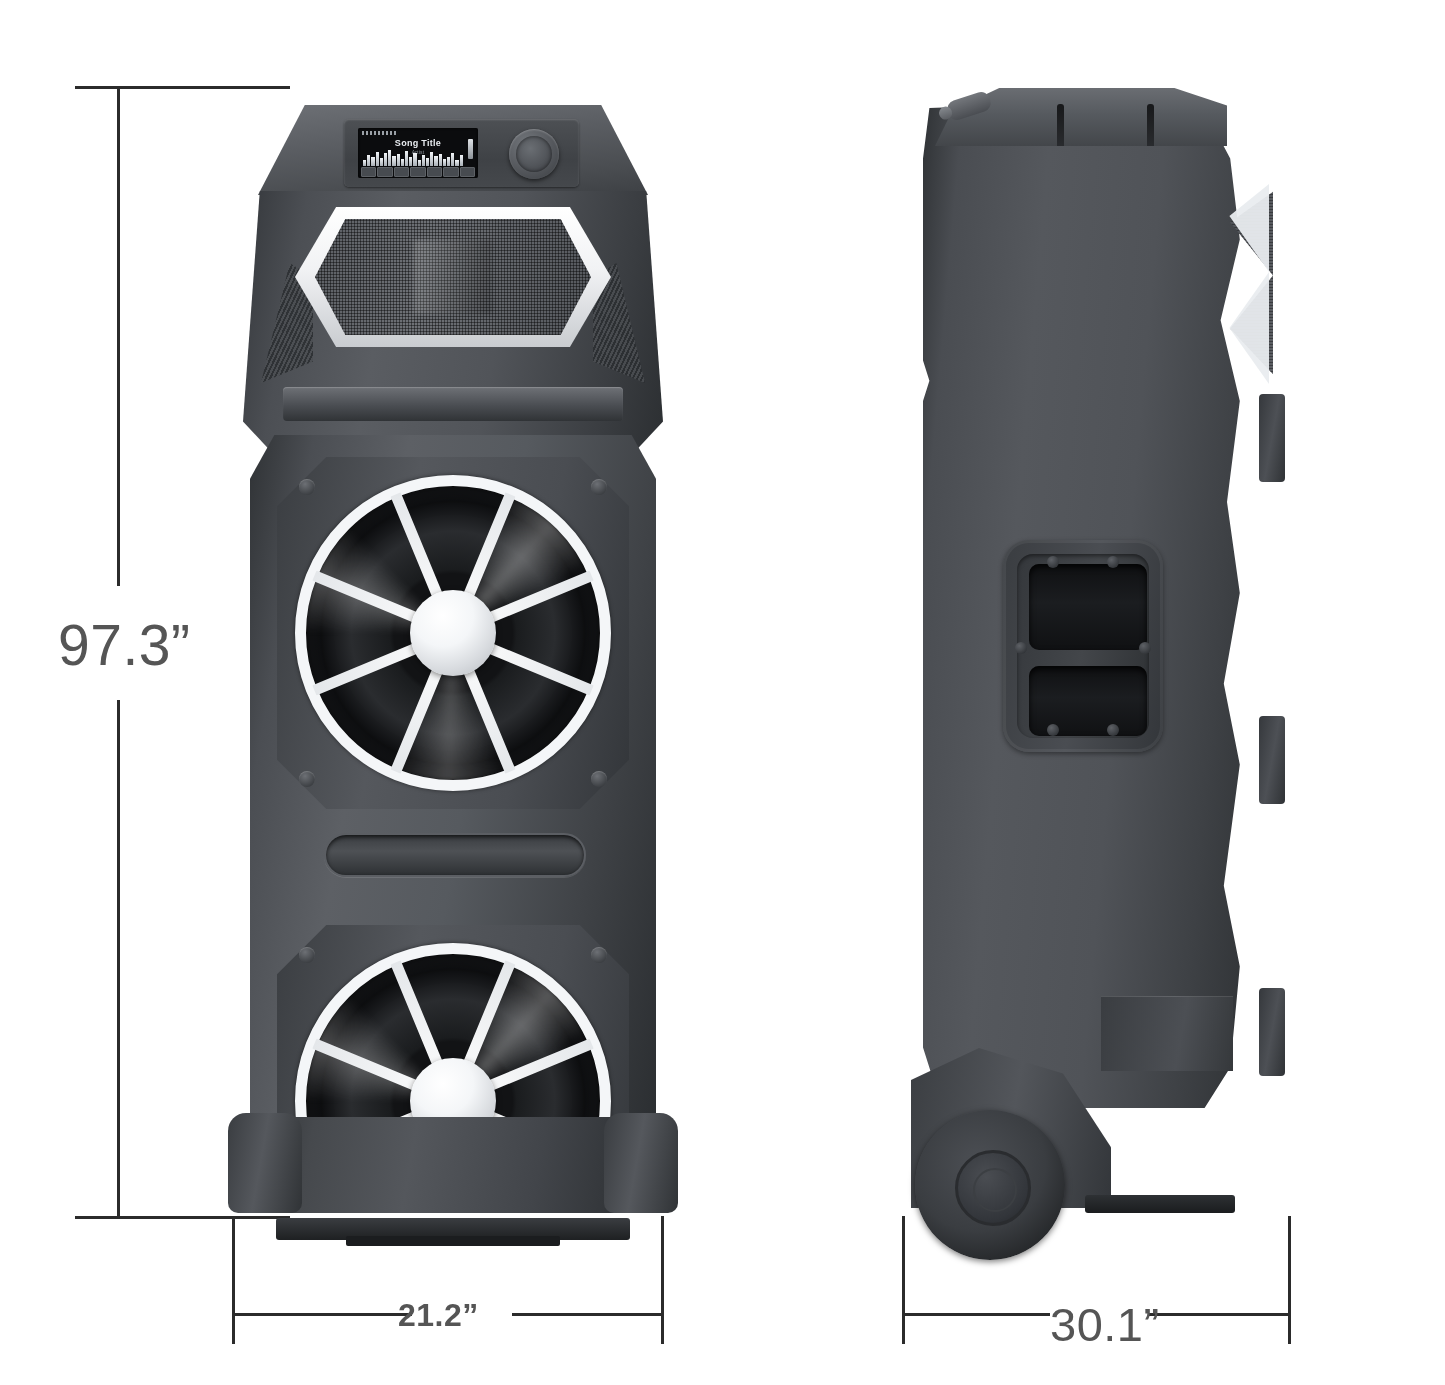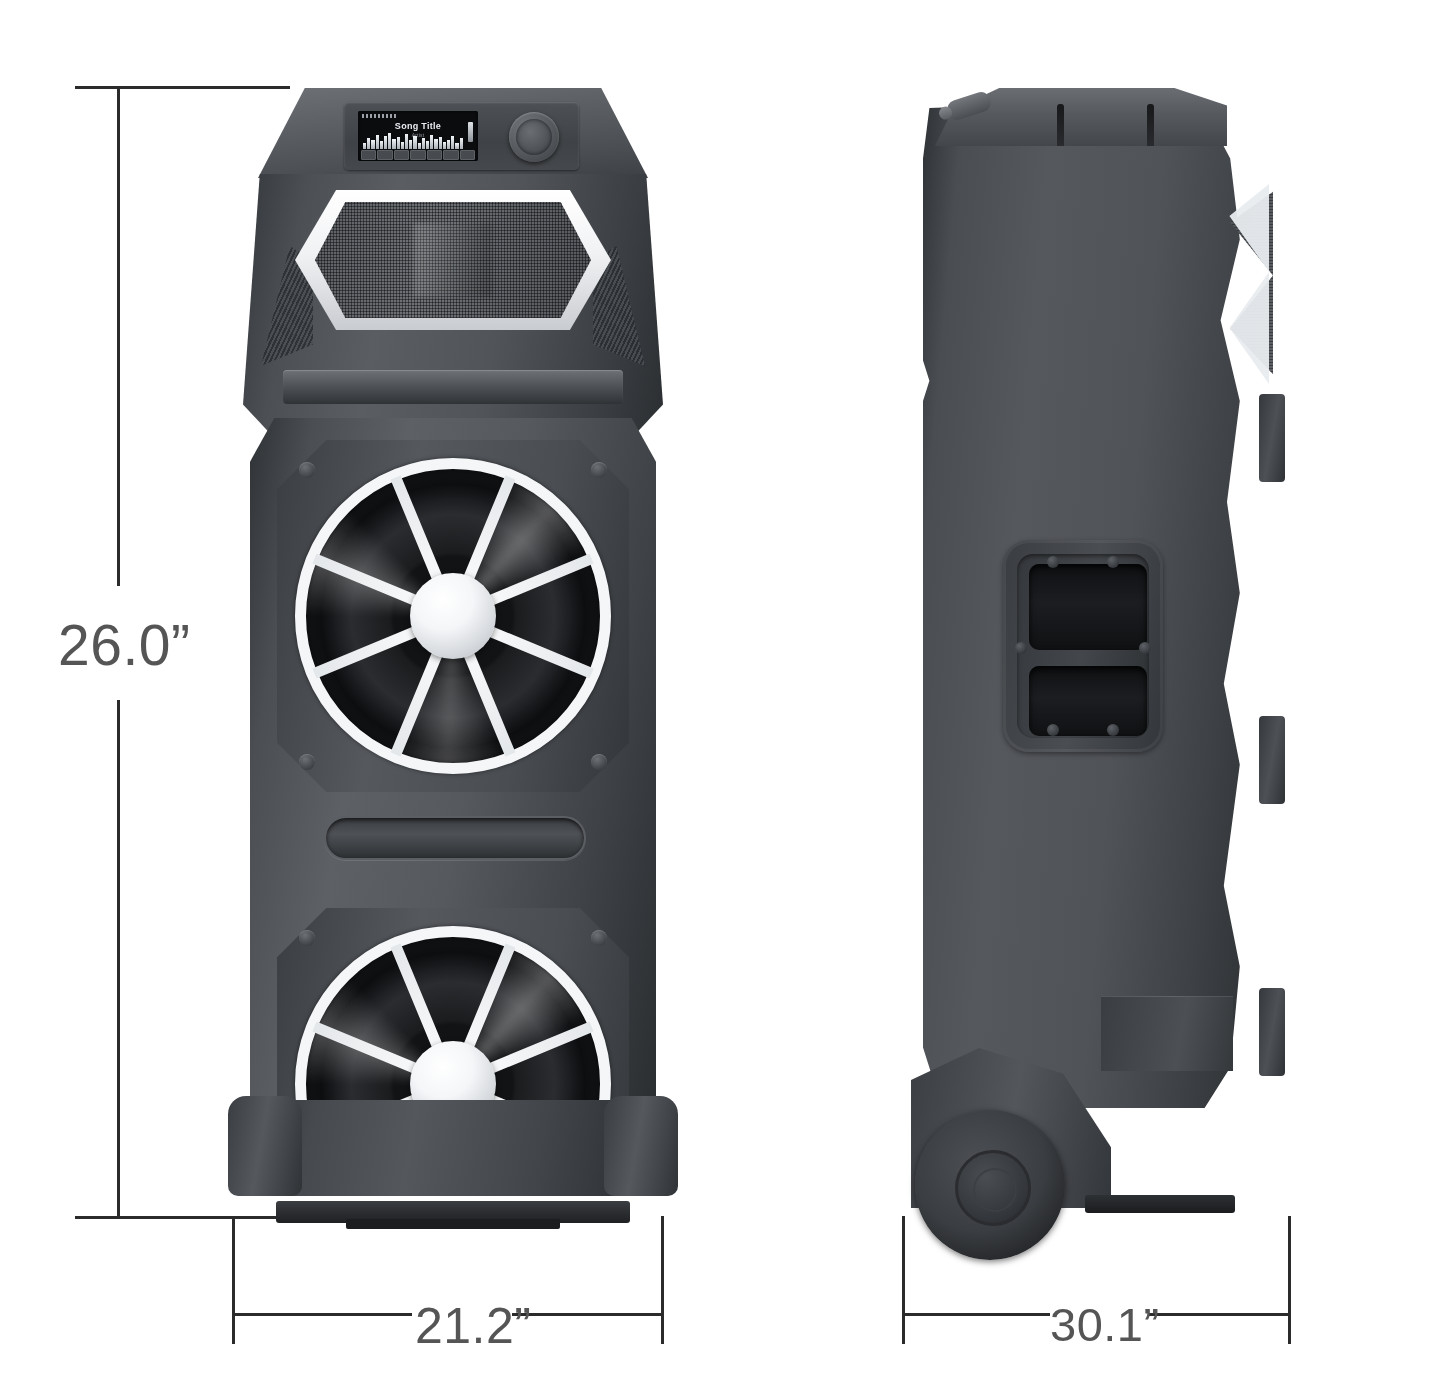--- a/index.html
+++ b/index.html
@@ -11,25 +11,25 @@
   .stage{position:absolute;inset:0;}
 
   
   .dim-line{position:absolute;background:#2b2b2b;}
   .dim-label{
     position:absolute;color:#4a4a4a;font-weight:400;
     font-family:"Liberation Sans",sans-serif;
     letter-spacing:.5px;white-space:nowrap;
   }
   #height-label{font-size:57px;left:58px;top:612px;color:#555;}
-  #width-front-label{font-size:50px;left:415px;top:1297px;color:#555;}
+  #width-front-label{font-size:32px;left:398px;top:1297px;color:#555;font-weight:bold;}
   #width-side-label{font-size:47px;left:1050px;top:1297px;color:#555;}
 
   
-  #front-view{position:absolute;left:228px;top:88px;width:450px;height:1135px;}
+  #front-view{position:absolute;left:228px;top:105px;width:450px;height:1135px;}
 
   
   #top-deck{
     position:absolute;left:30px;top:0;width:390px;height:90px;
     clip-path:polygon(12% 0,88% 0,100% 100%,0 100%);
     background:linear-gradient(175deg,#6d7075 0%,#5c5f64 35%,#4a4d51 75%,#3d4044 100%);
   }
   #deck-plate{
     position:absolute;left:86px;top:14px;width:235px;height:68px;border-radius:5px;
     background:linear-gradient(180deg,#4d5054 0%,#3f4246 60%,#45484c 100%);
@@ -299,21 +299,21 @@
 </style>
 </head>
 <body>
 
 <div class="stage">
 
   <div class="dim-line" style="left:75px;top:86px;width:215px;height:3px;"></div>
   <div class="dim-line" style="left:75px;top:1216px;width:215px;height:3px;"></div>
   <div class="dim-line" style="left:117px;top:86px;width:3px;height:500px;"></div>
   <div class="dim-line" style="left:117px;top:700px;width:3px;height:519px;"></div>
-  <div class="dim-label" id="height-label">26.0”</div>
+  <div class="dim-label" id="height-label">97.3”</div>
 
   <div id="front-view">
 
     <div id="top-deck">
       <div id="deck-plate">
 
         <div id="lcd-screen">
           <div id="lcd-statusbar"></div>
           <div id="lcd-song-title">Song Title</div>
           <div id="lcd-subtitle">Artist</div>

